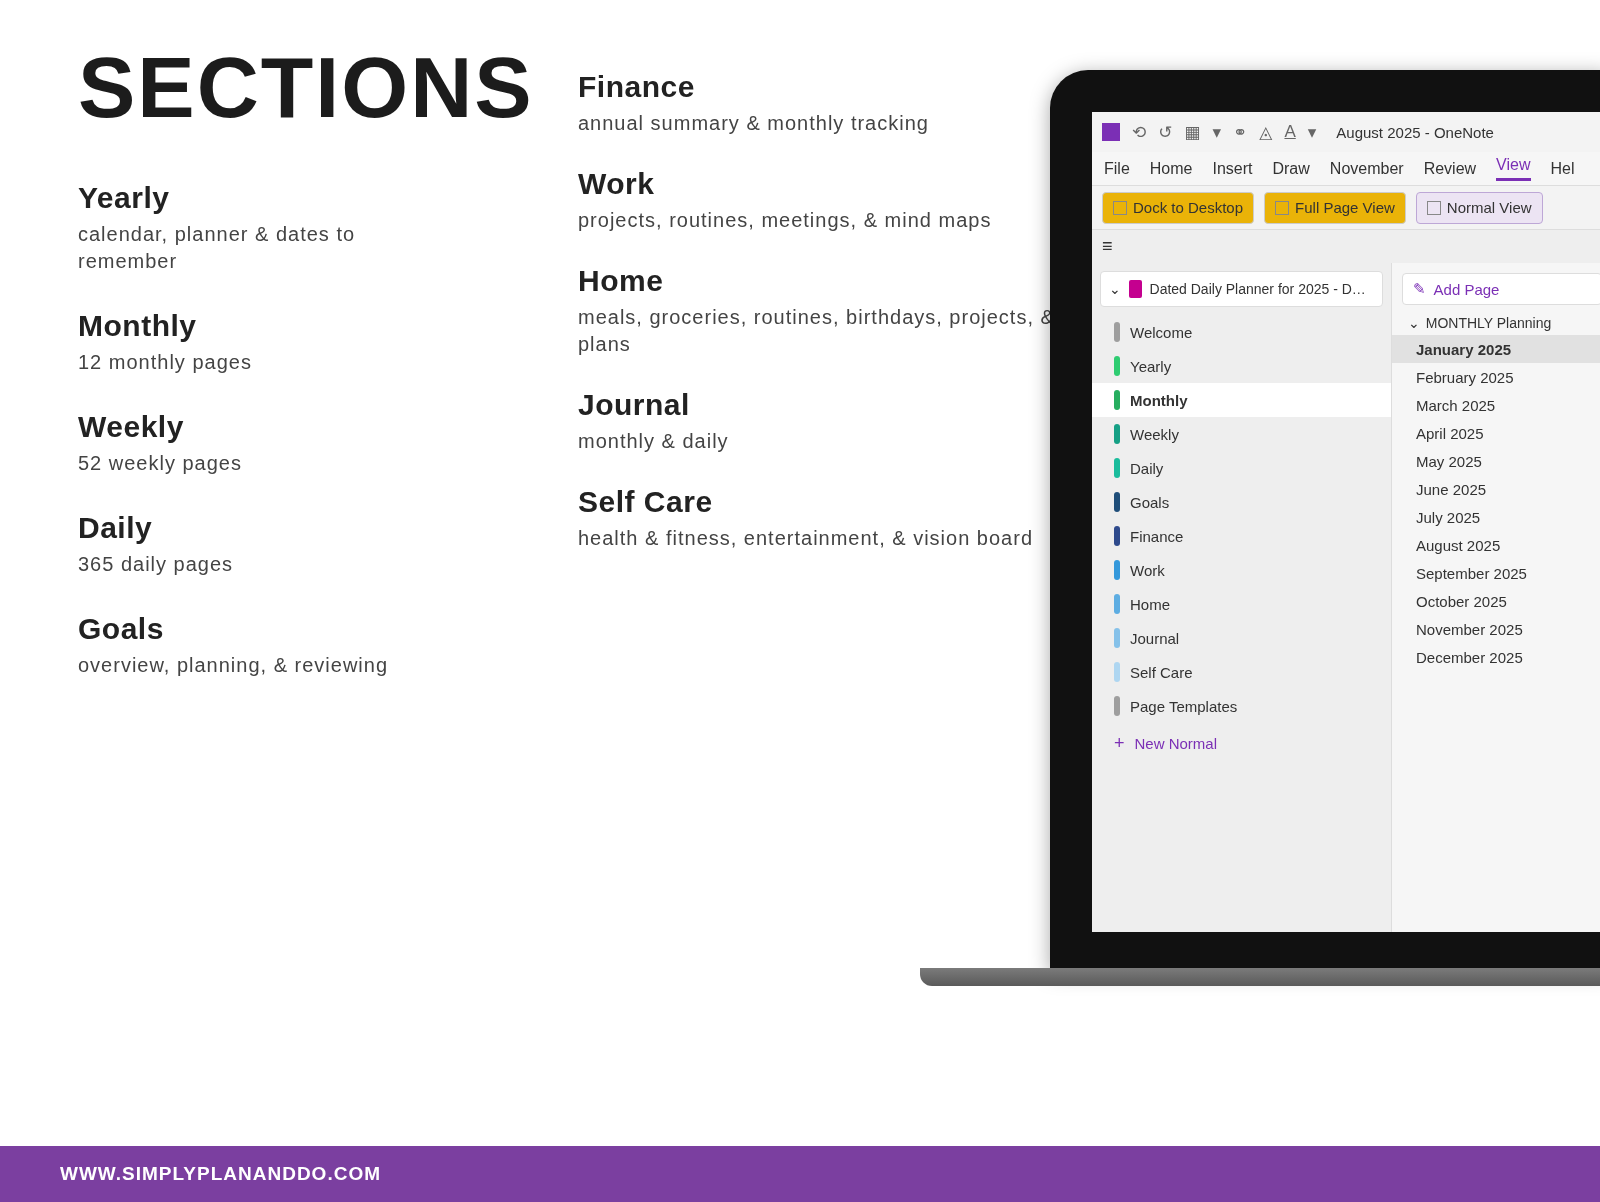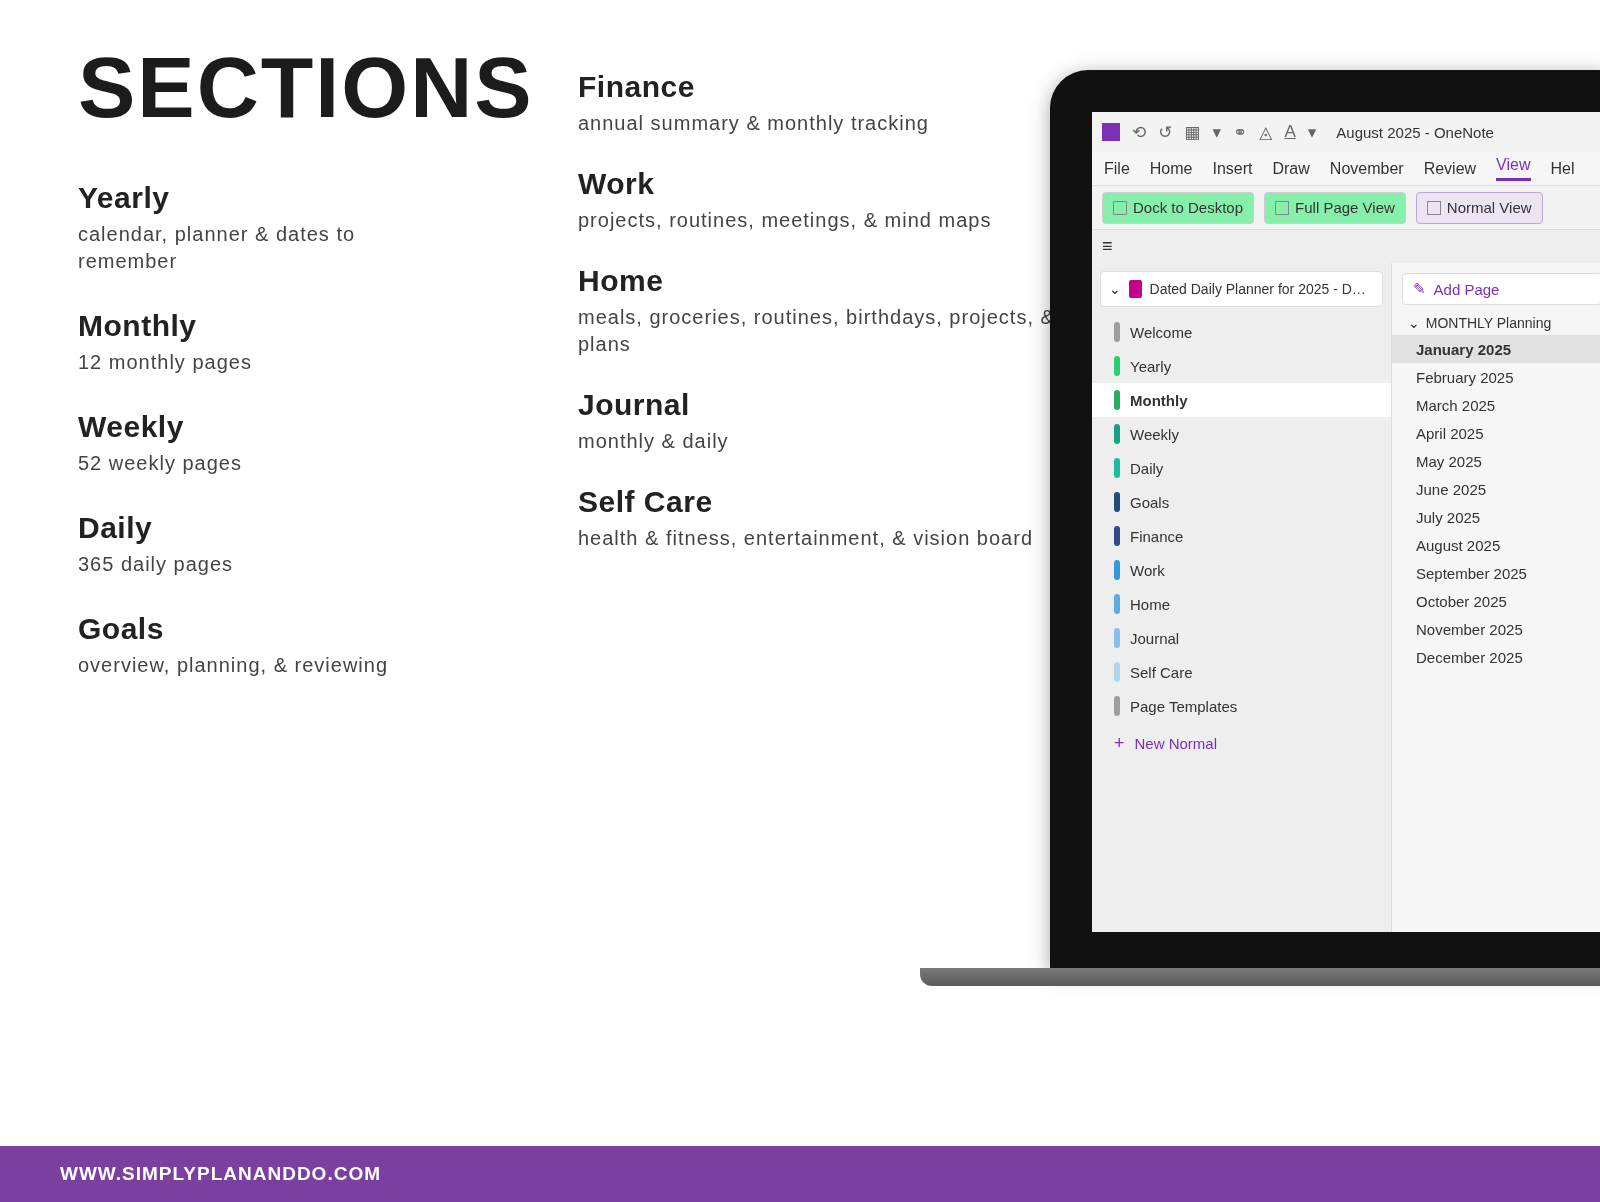--- a/index.html
+++ b/index.html
@@ -122,21 +122,21 @@
   align-items:center;
   gap:10px;
   padding:0 10px;
   background:#f3f3f3;
   border-bottom:1px solid #ddd;
 }
 .ribbon-btn {
   display:flex; align-items:center;
   height:32px;
   padding:0 10px;
-  background:#86efac;
+  background:#eab308;
   border:1px solid #ccc;
   border-radius:4px;
   font-size:15px;
   gap:6px;
 }
 .ribbon-btn.nv { background:#ece4f3; border-color:#bda7d6; }
 .ribbon-icn {
   width:14px; height:14px; border:1px solid #888; display:inline-block;
 }
 

